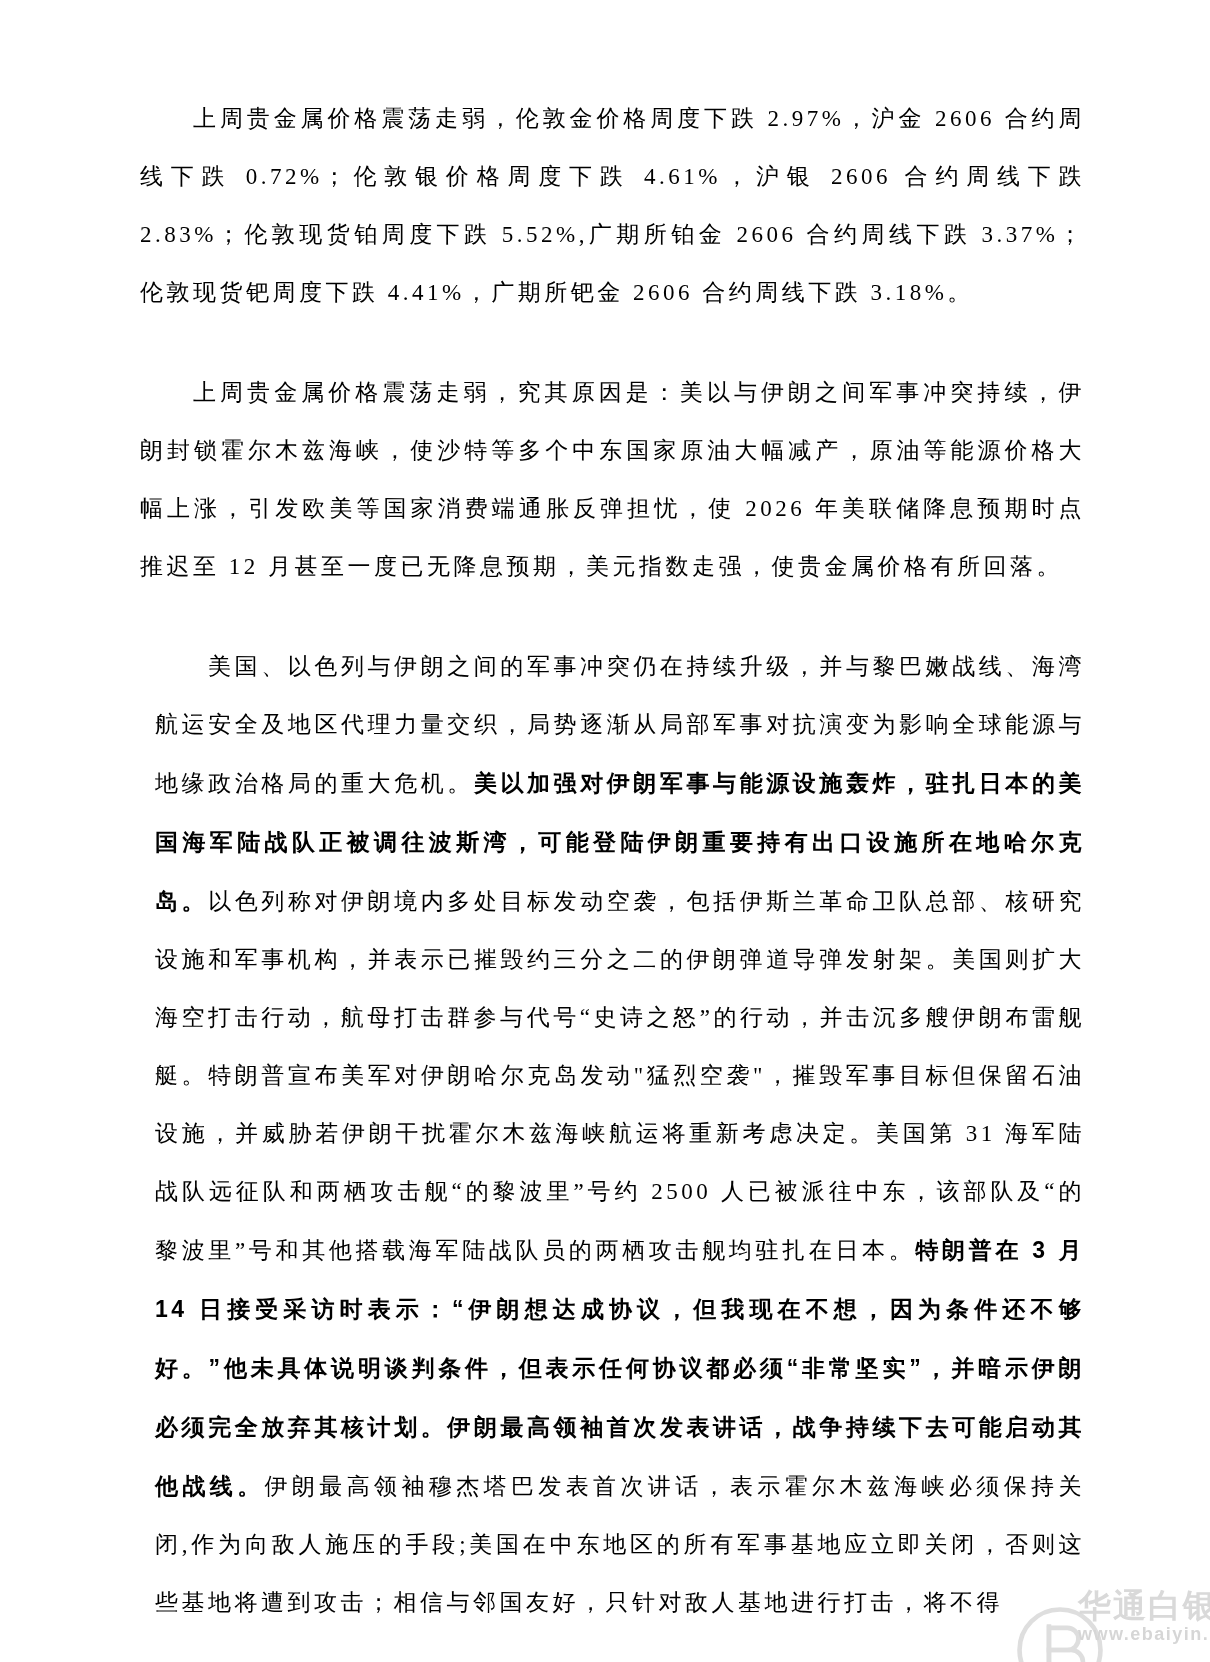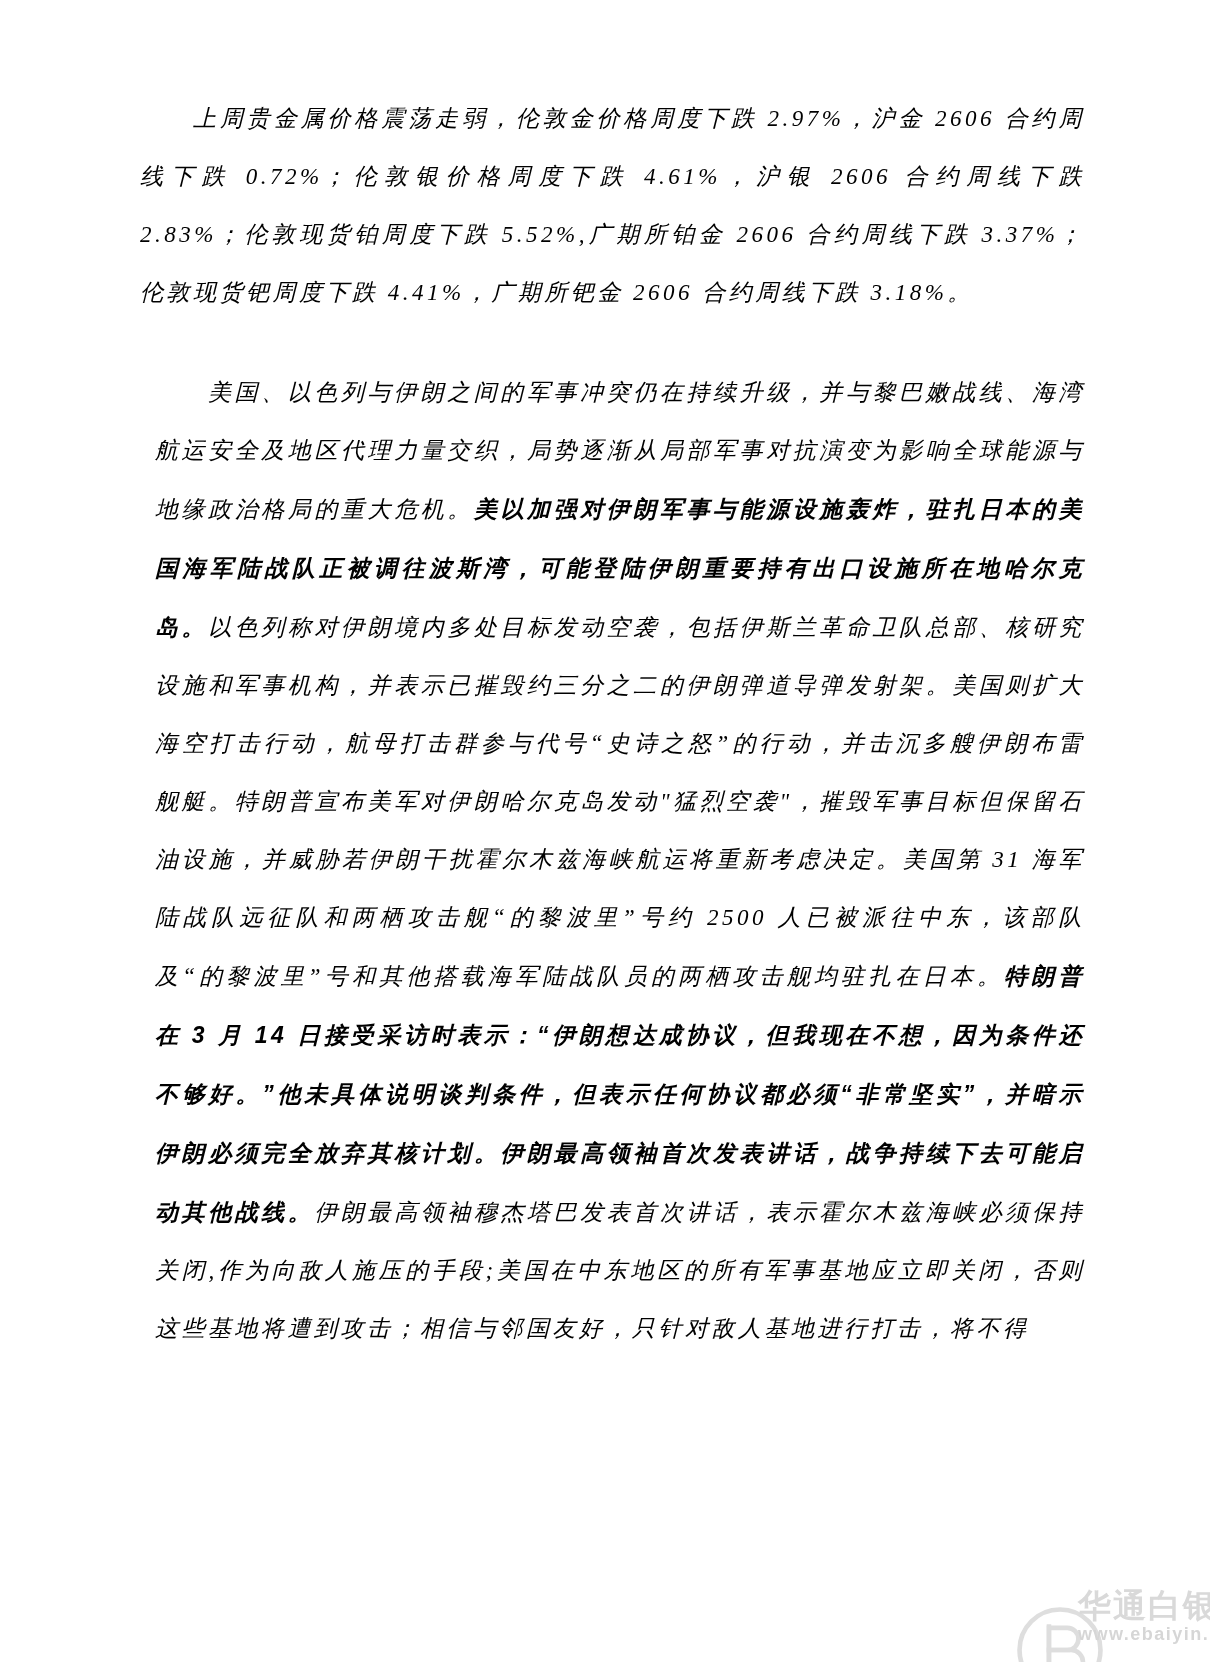--- a/index.html
+++ b/index.html
@@ -24,21 +24,20 @@
   }
   .doc-body p {
     margin: 0 0 42px 0;
     font-size: 23px;
     line-height: 58px;
     letter-spacing: 3.5px;
     text-align: justify;
     text-justify: inter-character;
     text-indent: 53px;
     color: #000000;
-    font-style: italic;
   }
   .doc-body p:last-child {
     margin-bottom: 0;
     margin-left: 15px;
   }
   .run-bold {
     font-weight: bold;
     font-family: "Liberation Sans", "DejaVu Sans", sans-serif;
   }
   .watermark {
@@ -79,20 +78,21 @@
     font-family: "Liberation Sans", "DejaVu Sans", sans-serif;
   }
 </style>
 </head>
 <body>
 
 <div class="page">
 
   <div class="doc-body" id="doc-body">
       <p><span>上周贵金属价格震荡走弱，伦敦金价格周度下跌 2.97%，沪金 2606 合约周线下跌 0.72%；伦敦银价格周度下跌 4.61%，沪银 2606 合约周线下跌 2.83%；伦敦现货铂周度下跌 5.52%,广期所铂金 2606 合约周线下跌 3.37%；伦敦现货钯周度下跌 4.41%，广期所钯金 2606 合约周线下跌 3.18%。</span></p>
+      <p><span>上周贵金属价格震荡走弱，究其原因是：美以与伊朗之间军事冲突持续，伊朗封锁霍尔木兹海峡，使沙特等多个中东国家原油大幅减产，原油等能源价格大幅上涨，引发欧美等国家消费端通胀反弹担忧，使 2026 年美联储降息预期时点推迟至 12 月甚至一度已无降息预期，美元指数走强，使贵金属价格有所回落。</span></p>
       <p><span>美国、以色列与伊朗之间的军事冲突仍在持续升级，并与黎巴嫩战线、海湾航运安全及地区代理力量交织，局势逐渐从局部军事对抗演变为影响全球能源与地缘政治格局的重大危机。</span><span class="run-bold">美以加强对伊朗军事与能源设施轰炸，驻扎日本的美国海军陆战队正被调往波斯湾，可能登陆伊朗重要持有出口设施所在地哈尔克岛。</span><span>以色列称对伊朗境内多处目标发动空袭，包括伊斯兰革命卫队总部、核研究设施和军事机构，并表示已摧毁约三分之二的伊朗弹道导弹发射架。美国则扩大海空打击行动，航母打击群参与代号“史诗之怒”的行动，并击沉多艘伊朗布雷舰艇。特朗普宣布美军对伊朗哈尔克岛发动"猛烈空袭"，摧毁军事目标但保留石油设施，并威胁若伊朗干扰霍尔木兹海峡航运将重新考虑决定。美国第 31 海军陆战队远征队和两栖攻击舰“的黎波里”号约 2500 人已被派往中东，该部队及“的黎波里”号和其他搭载海军陆战队员的两栖攻击舰均驻扎在日本。</span><span class="run-bold">特朗普在 3 月 14 日接受采访时表示：“伊朗想达成协议，但我现在不想，因为条件还不够好。”他未具体说明谈判条件，但表示任何协议都必须“非常坚实”，并暗示伊朗必须完全放弃其核计划。伊朗最高领袖首次发表讲话，战争持续下去可能启动其他战线。</span><span>伊朗最高领袖穆杰塔巴发表首次讲话，表示霍尔木兹海峡必须保持关闭,作为向敌人施压的手段;美国在中东地区的所有军事基地应立即关闭，否则这些基地将遭到攻击；相信与邻国友好，只针对敌人基地进行打击，将不得</span></p>
     </div>
 
   <div class="watermark">
     <svg class="watermark-logo" viewBox="0 0 100 100" fill="none">
       <circle cx="50" cy="50" r="44" stroke="#dedede" stroke-width="5"></circle>
       <path d="M38 26 h20 a12 12 0 0 1 0 24 h-20 z" stroke="#dedede" stroke-width="5" fill="none"></path>
       <path d="M38 50 h24 a13 13 0 0 1 0 26 h-24 z" stroke="#dedede" stroke-width="5" fill="none"></path>
       <line x1="38" y1="22" x2="38" y2="80" stroke="#dedede" stroke-width="5"></line>
     </svg>

